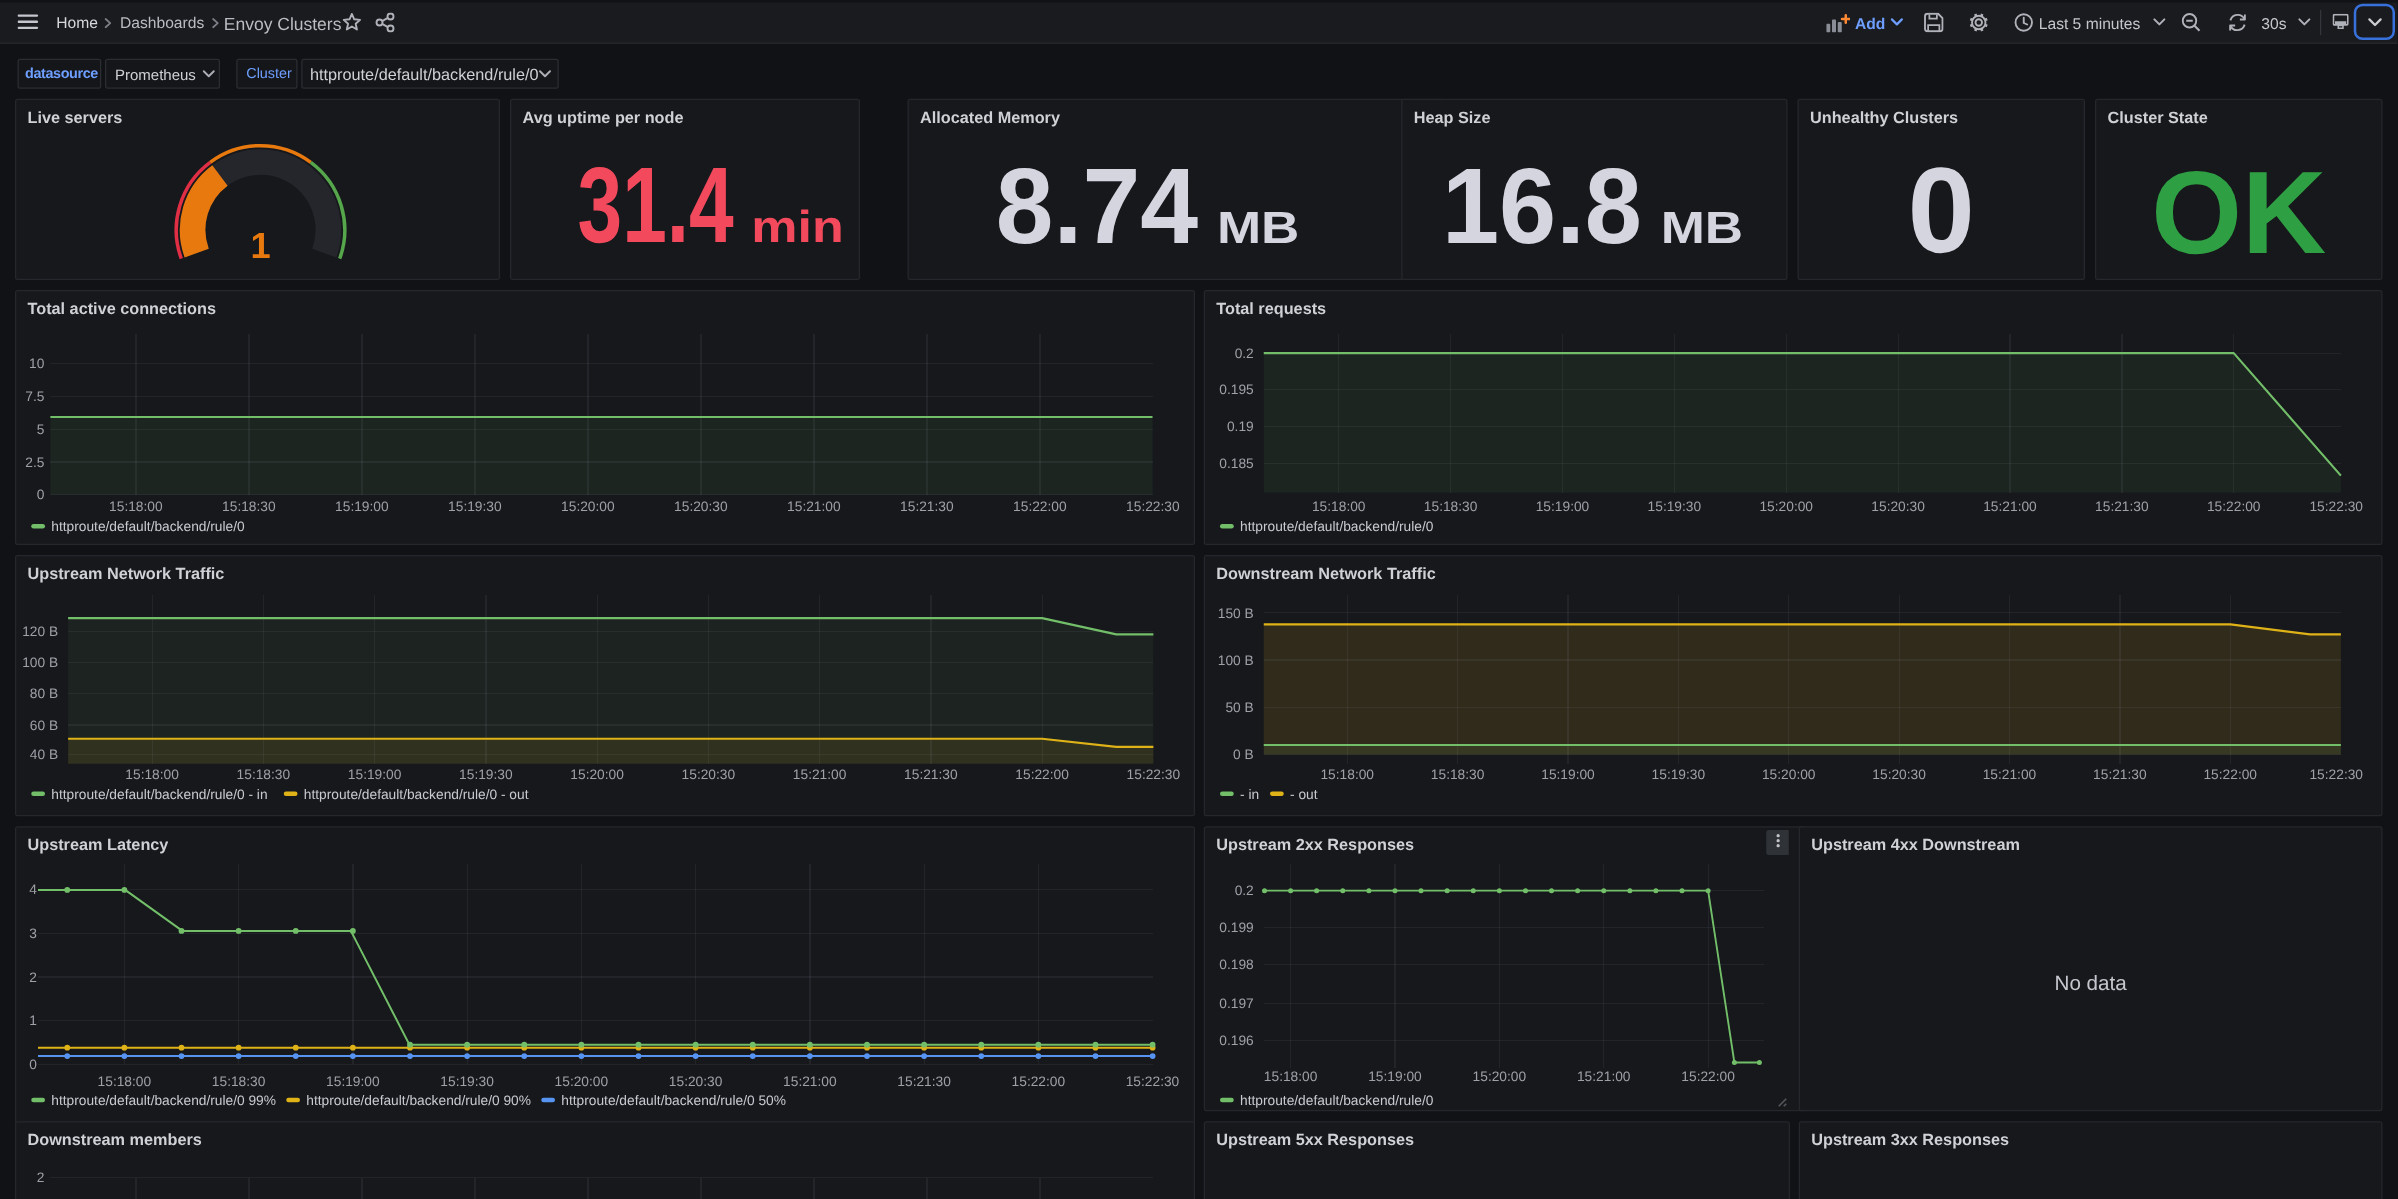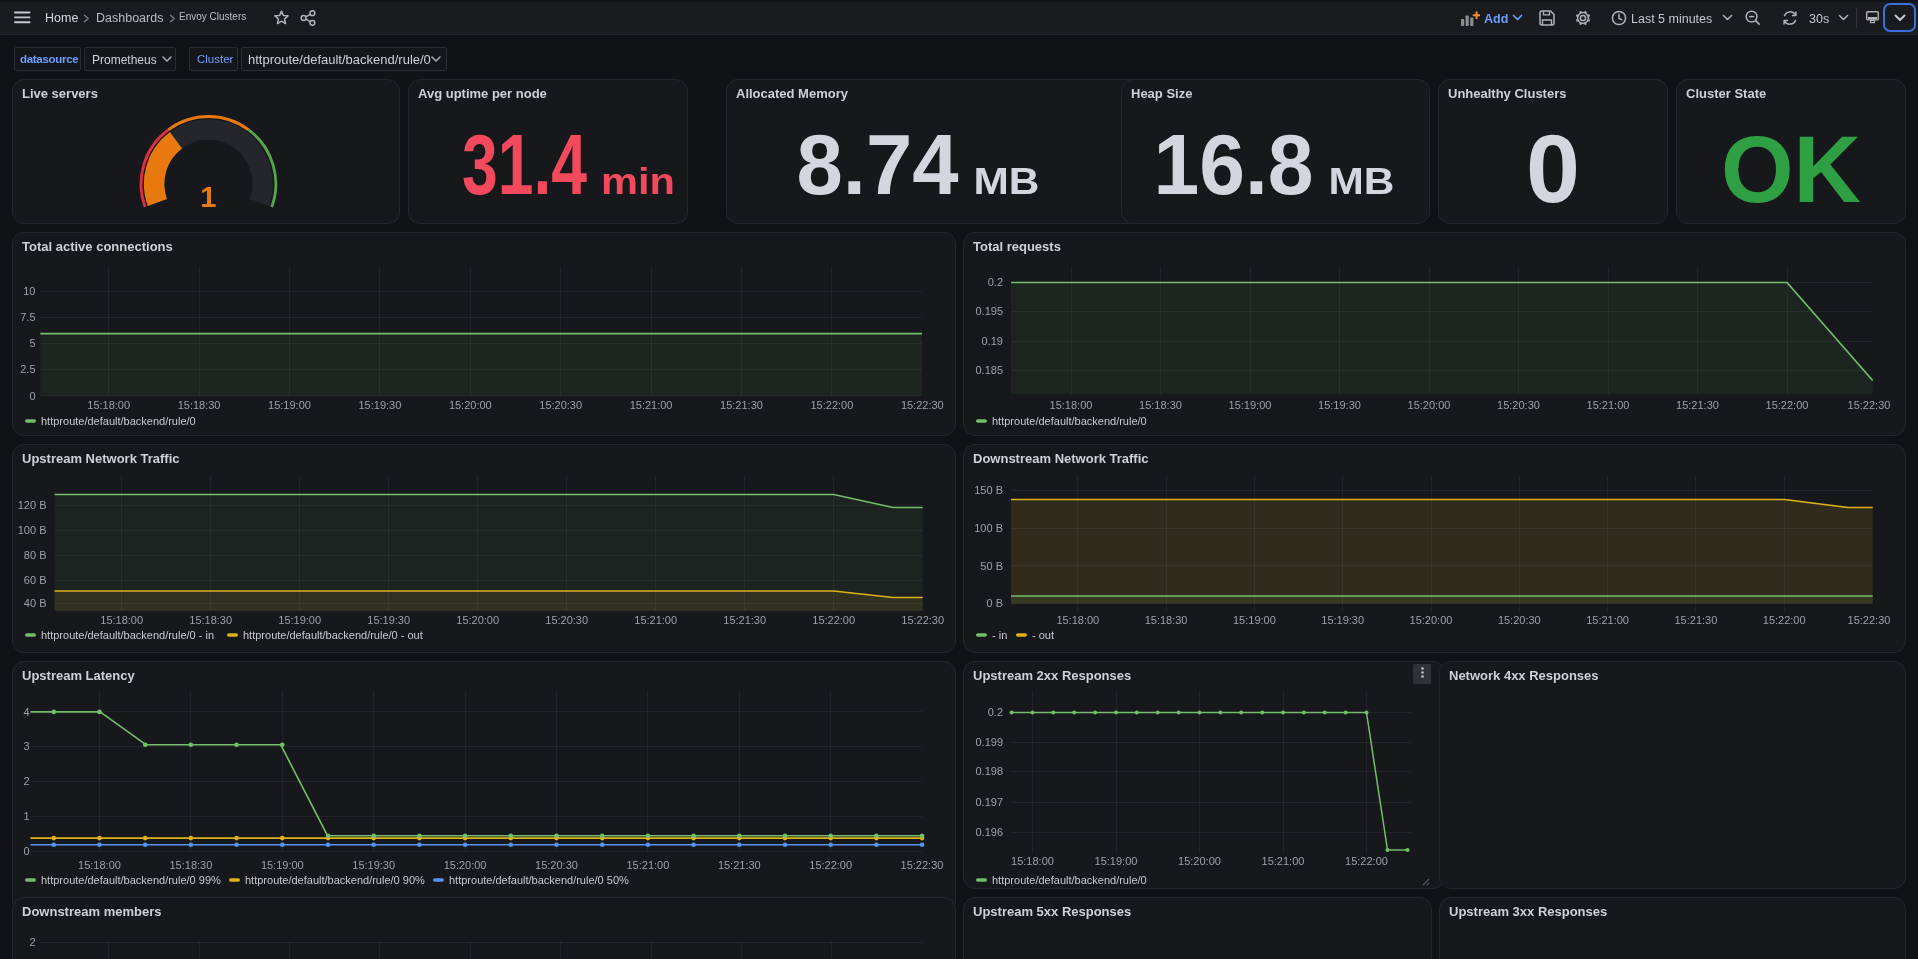--- a/index.html
+++ b/index.html
@@ -1,36 +1,36 @@
 <!DOCTYPE html>
 <html><head><meta charset="utf-8"><style>
 *{margin:0;padding:0;box-sizing:border-box}
 html,body{width:1918px;height:959px;overflow:hidden;background:#111216;
 font-family:"Liberation Sans",sans-serif;}
 .abs{position:absolute}
-.panel{position:absolute;background:#16181c;border:1px solid #25272c;border-radius:12px}
+.panel{position:absolute;background:#16181c;border:1px solid #25272c;border-radius:2px}
 .ptitle{position:absolute;left:9px;top:6px;font-size:13px;font-weight:700;color:#d0d1d6;letter-spacing:0;white-space:nowrap}
 .chart{position:absolute;left:0;top:0}
 svg text{font-family:"Liberation Sans",sans-serif}
 </style></head><body>
 <div class="abs" style="left:0;top:2px;width:1918px;height:33px;background:#191b1f;border-bottom:1px solid #26282d"></div>
 <svg class="abs" style="left:14px;top:11px" width="17" height="13">
     <rect x="0" y="0.5" width="16.5" height="1.9" rx="0.95" fill="#c6c7ce"></rect>
     <rect x="0" y="5.4" width="16.5" height="1.9" rx="0.95" fill="#c6c7ce"></rect>
     <rect x="0" y="10.3" width="16.5" height="1.9" rx="0.95" fill="#c6c7ce"></rect>
   </svg>
 <div class="abs" style="left:45px;top:11px;font-size:12.5px;color:#d7d8dd;font-weight:400">Home</div>
 <svg class="abs" style="left:83px;top:14px" width="7" height="9">
     <polyline points="1.5,1.2 5.2,4.5 1.5,7.8" fill="none" stroke="#7d7f87" stroke-width="1.4" stroke-linecap="round" stroke-linejoin="round"></polyline>
   </svg>
 <div class="abs" style="left:96px;top:11px;font-size:12.5px;color:#bbbcc3">Dashboards</div>
 <svg class="abs" style="left:169px;top:14px" width="7" height="9">
     <polyline points="1.5,1.2 5.2,4.5 1.5,7.8" fill="none" stroke="#7d7f87" stroke-width="1.4" stroke-linecap="round" stroke-linejoin="round"></polyline>
   </svg>
-<div class="abs" style="left:179px;top:11px;font-size:10px;color:#bbbcc3">Envoy Clusters</div>
+<div class="abs" style="left:179px;top:11px;font-size:14px;color:#bbbcc3">Envoy Clusters</div>
 <svg class="abs" style="left:274px;top:10px" width="16" height="16">
     <path d="M7.50,1.10 L5.62,5.41 L0.94,5.87 L4.46,8.99 L3.44,13.58 L7.50,11.20 L11.56,13.58 L10.54,8.99 L14.06,5.87 L9.38,5.41 Z" fill="none" stroke="#b0b2ba" stroke-width="1.5" stroke-linejoin="round"></path>
   </svg>
 <svg class="abs" style="left:300px;top:10px" width="16" height="16">
     <circle cx="12.4" cy="3.2" r="2.4" fill="none" stroke="#b0b2ba" stroke-width="1.5"></circle>
     <circle cx="3.6" cy="8" r="2.4" fill="none" stroke="#b0b2ba" stroke-width="1.5"></circle>
     <circle cx="12.4" cy="12.8" r="2.4" fill="none" stroke="#b0b2ba" stroke-width="1.5"></circle>
     <line x1="5.7" y1="6.9" x2="10.3" y2="4.3" stroke="#b0b2ba" stroke-width="1.5"></line>
     <line x1="5.7" y1="9.1" x2="10.3" y2="11.7" stroke="#b0b2ba" stroke-width="1.5"></line>
   </svg>
@@ -460,21 +460,22 @@
       <rect x="12" y="216.2" width="11" height="3.6" rx="1.8" fill="#73bf69"></rect>
       <text x="28" y="222.2" font-size="11" fill="#c9cad1">httproute/default/backend/rule/0</text>
       <rect x="449" y="2" width="19" height="20" rx="2" fill="#2f3237"></rect>
       <circle cx="458.5" cy="6.5" r="1.3" fill="#c4c5ca"></circle>
       <circle cx="458.5" cy="10.5" r="1.3" fill="#c4c5ca"></circle>
       <circle cx="458.5" cy="14.5" r="1.3" fill="#c4c5ca"></circle>
       <path d="M459 223 L465 217 M463 223 L465 221" stroke="#55575c" stroke-width="1.3"></path>
     </svg>
   </div>
 <div class="panel" style="left:1439px;top:661px;width:467px;height:228px">
-    <div class="ptitle">Network 4xx Responses</div>
+    <div class="ptitle">Upstream 4xx Downstream</div>
+    <div style="position:absolute;left:0;right:0;top:116px;text-align:center;font-size:16.5px;color:#c6c7ce">No data</div>
   </div>
 <div class="panel" style="left:12px;top:897px;width:944px;height:75px">
     <div class="ptitle">Downstream members</div>
     <svg class="chart" width="942" height="73">
       <line x1="27.3" y1="44" x2="909" y2="44" stroke="rgba(204,204,220,0.07)" stroke-width="1" shape-rendering="crispEdges"></line>
       <line x1="95.7" y1="44" x2="95.7" y2="73" stroke="rgba(204,204,220,0.07)" stroke-width="1" shape-rendering="crispEdges"></line>
       <line x1="186.1" y1="44" x2="186.1" y2="73" stroke="rgba(204,204,220,0.07)" stroke-width="1" shape-rendering="crispEdges"></line>
       <line x1="276.5" y1="44" x2="276.5" y2="73" stroke="rgba(204,204,220,0.07)" stroke-width="1" shape-rendering="crispEdges"></line>
       <line x1="366.9" y1="44" x2="366.9" y2="73" stroke="rgba(204,204,220,0.07)" stroke-width="1" shape-rendering="crispEdges"></line>
       <line x1="457.3" y1="44" x2="457.3" y2="73" stroke="rgba(204,204,220,0.07)" stroke-width="1" shape-rendering="crispEdges"></line>

